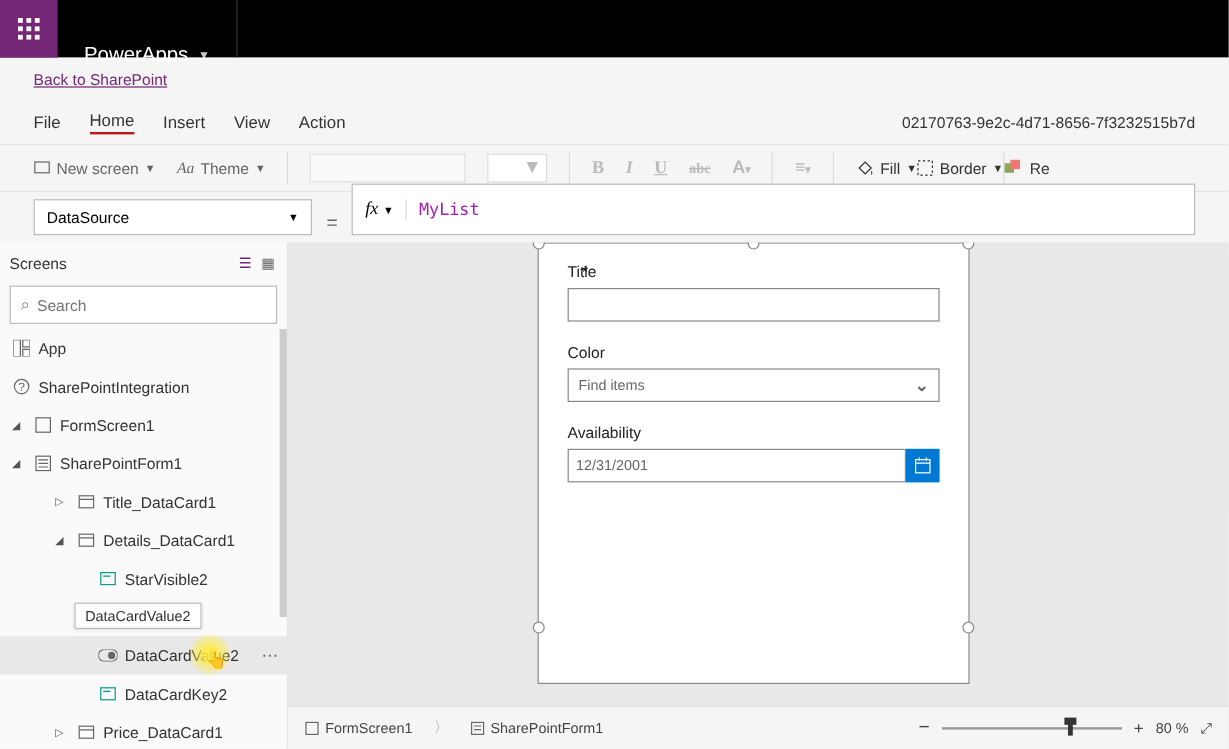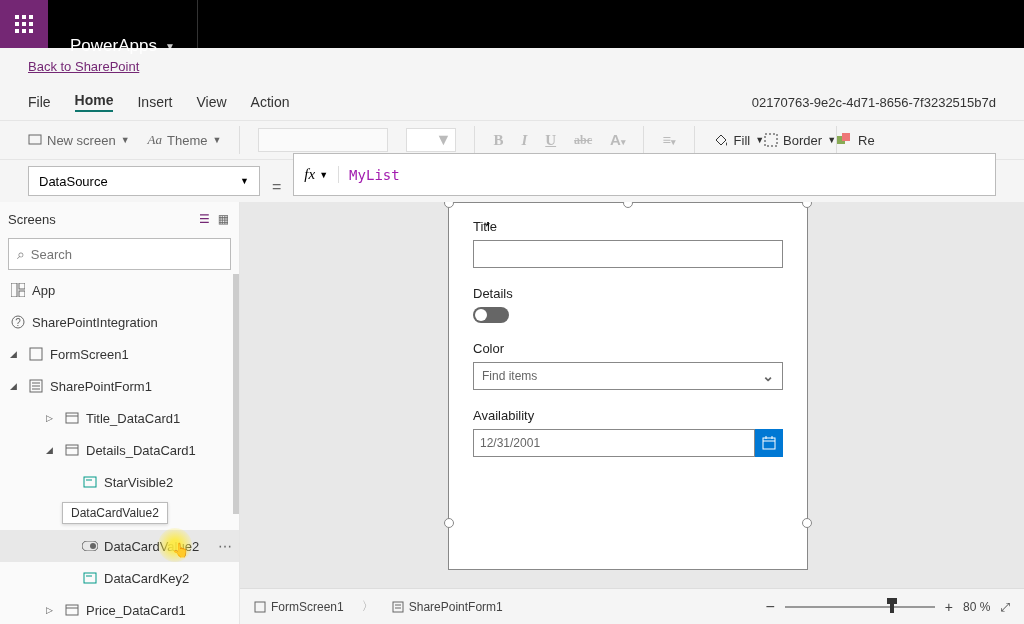--- a/index.html
+++ b/index.html
@@ -14,21 +14,21 @@
 .brand-chevron { font-size: 10px; opacity: 0.8; }
 .topbar-divider { width: 1px; height: 48px; background: #333; }
 
 
 .backrow { height: 36px; display: flex; align-items: center; padding: 0 28px; background: #f5f5f5; }
 .backlink { color: #742774; font-size: 13px; text-decoration: underline; }
 
 
 .menurow { height: 36px; display: flex; align-items: center; padding: 0 28px; gap: 24px; background: #f5f5f5; }
 .menuitem { font-size: 14px; color: #333; cursor: pointer; }
-.menuitem.active { font-weight: 700; border-bottom: 2px solid #0f766e; padding-bottom: 2px; }
+.menuitem.active { font-weight: 400; border-bottom: 2px solid #b91c1c; padding-bottom: 2px; }
 .guid { margin-left: auto; font-size: 13px; color: #333; }
 
 
 .ribbon { height: 40px; display: flex; align-items: center; padding: 0 28px; gap: 18px; background: #f5f5f5; border-top: 1px solid #e5e5e5; border-bottom: 1px solid #e5e5e5; }
 .ribbon-item { font-size: 13px; color: #666; display: flex; align-items: center; gap: 5px; cursor: pointer; }
 .ribbon-item .chev { font-size: 9px; }
 .ribbon-disabled { width: 130px; height: 24px; border: 1px solid #ddd; background: #fafafa; }
 .ribbon-color { width: 50px; height: 24px; border: 1px solid #ddd; background: #fff; display:flex; align-items:center; justify-content:flex-end; padding-right:4px; }
 .ribbon-divider { width: 1px; height: 28px; background: #ddd; }
 .ribbon-right { display:flex; align-items:center; gap:0; }
@@ -349,24 +349,20 @@
       <div class="handle tc"></div>
       <div class="handle tr"></div>
       <div class="handle ml" style="top:320px"></div>
       <div class="handle mr" style="top:320px"></div>
 
       <div class="form-inner">
         <div class="field" style="position:relative">
           <span class="req" style="top:0">*</span>
           <label class="field-label">Title</label>
           <input class="text-input" style="">
-        </div>
-        <div class="field">
-          <label class="field-label">Details</label>
-          <div class="toggle"></div>
         </div>
         <div class="field">
           <label class="field-label">Color</label>
           <div class="dropdown">
             <span>Find items</span>
             <span style="font-size:14px;font-weight:bold">⌄</span>
           </div>
         </div>
         <div class="field">
           <label class="field-label">Availability</label>

